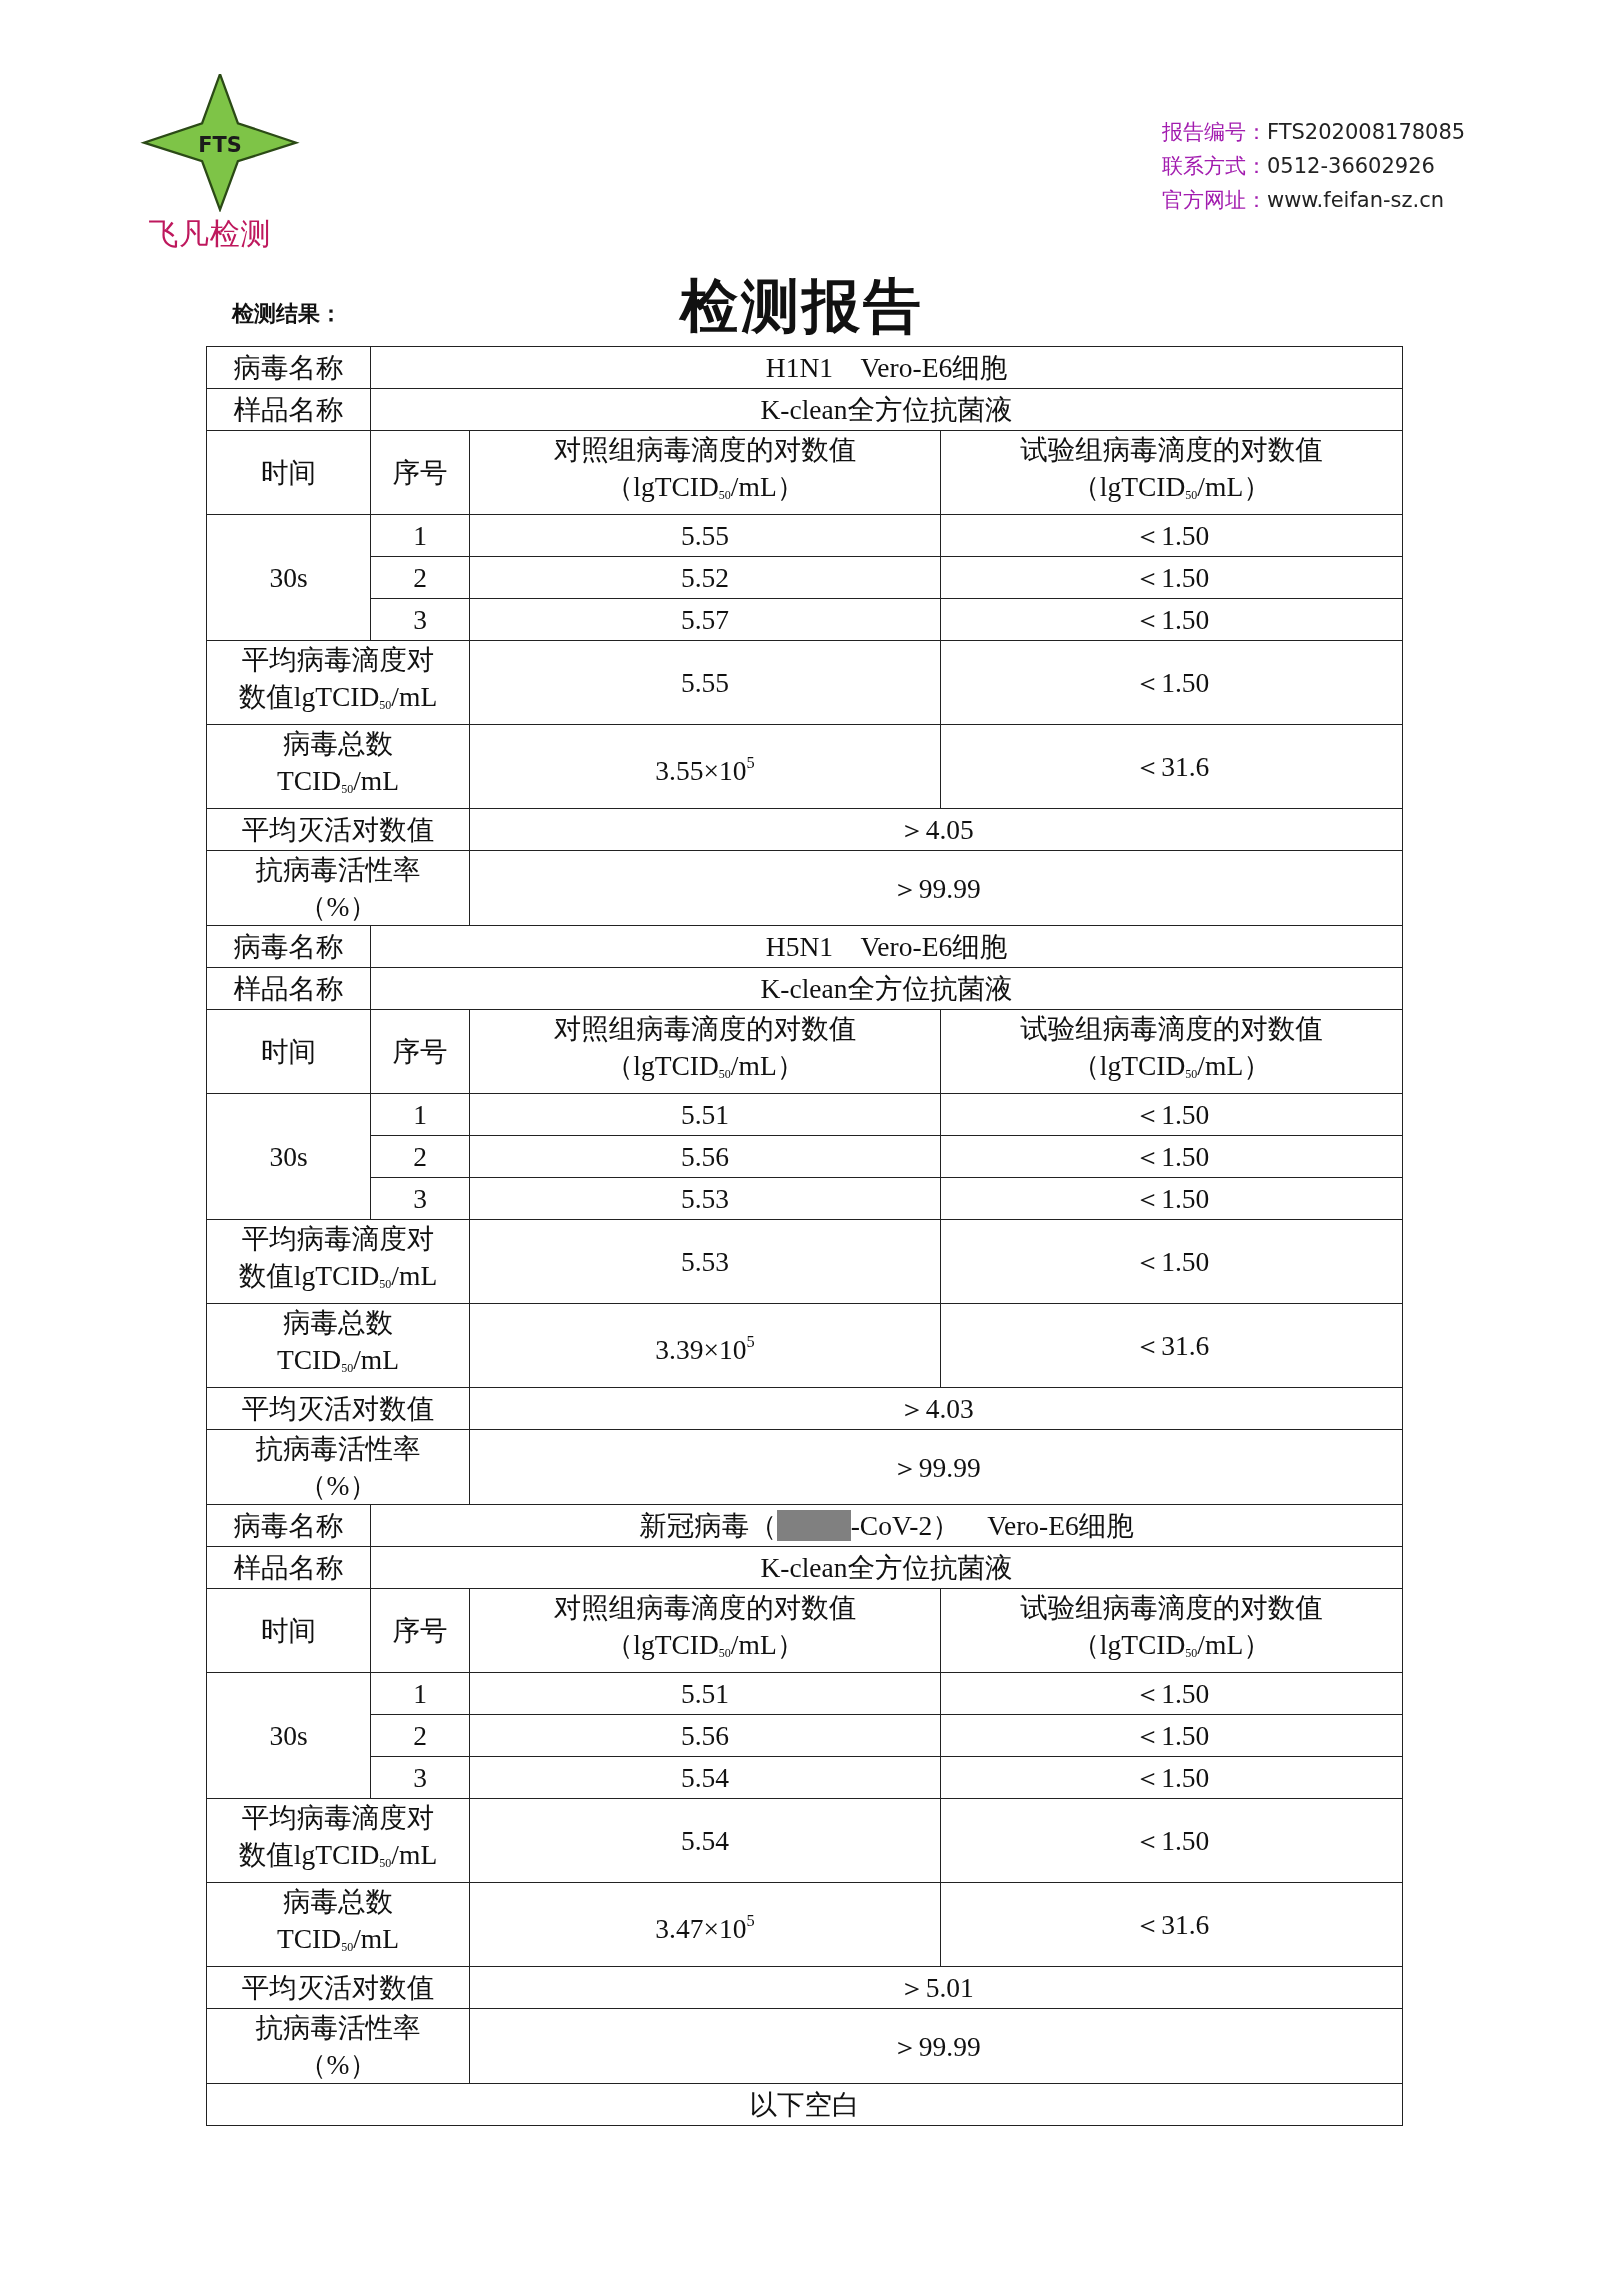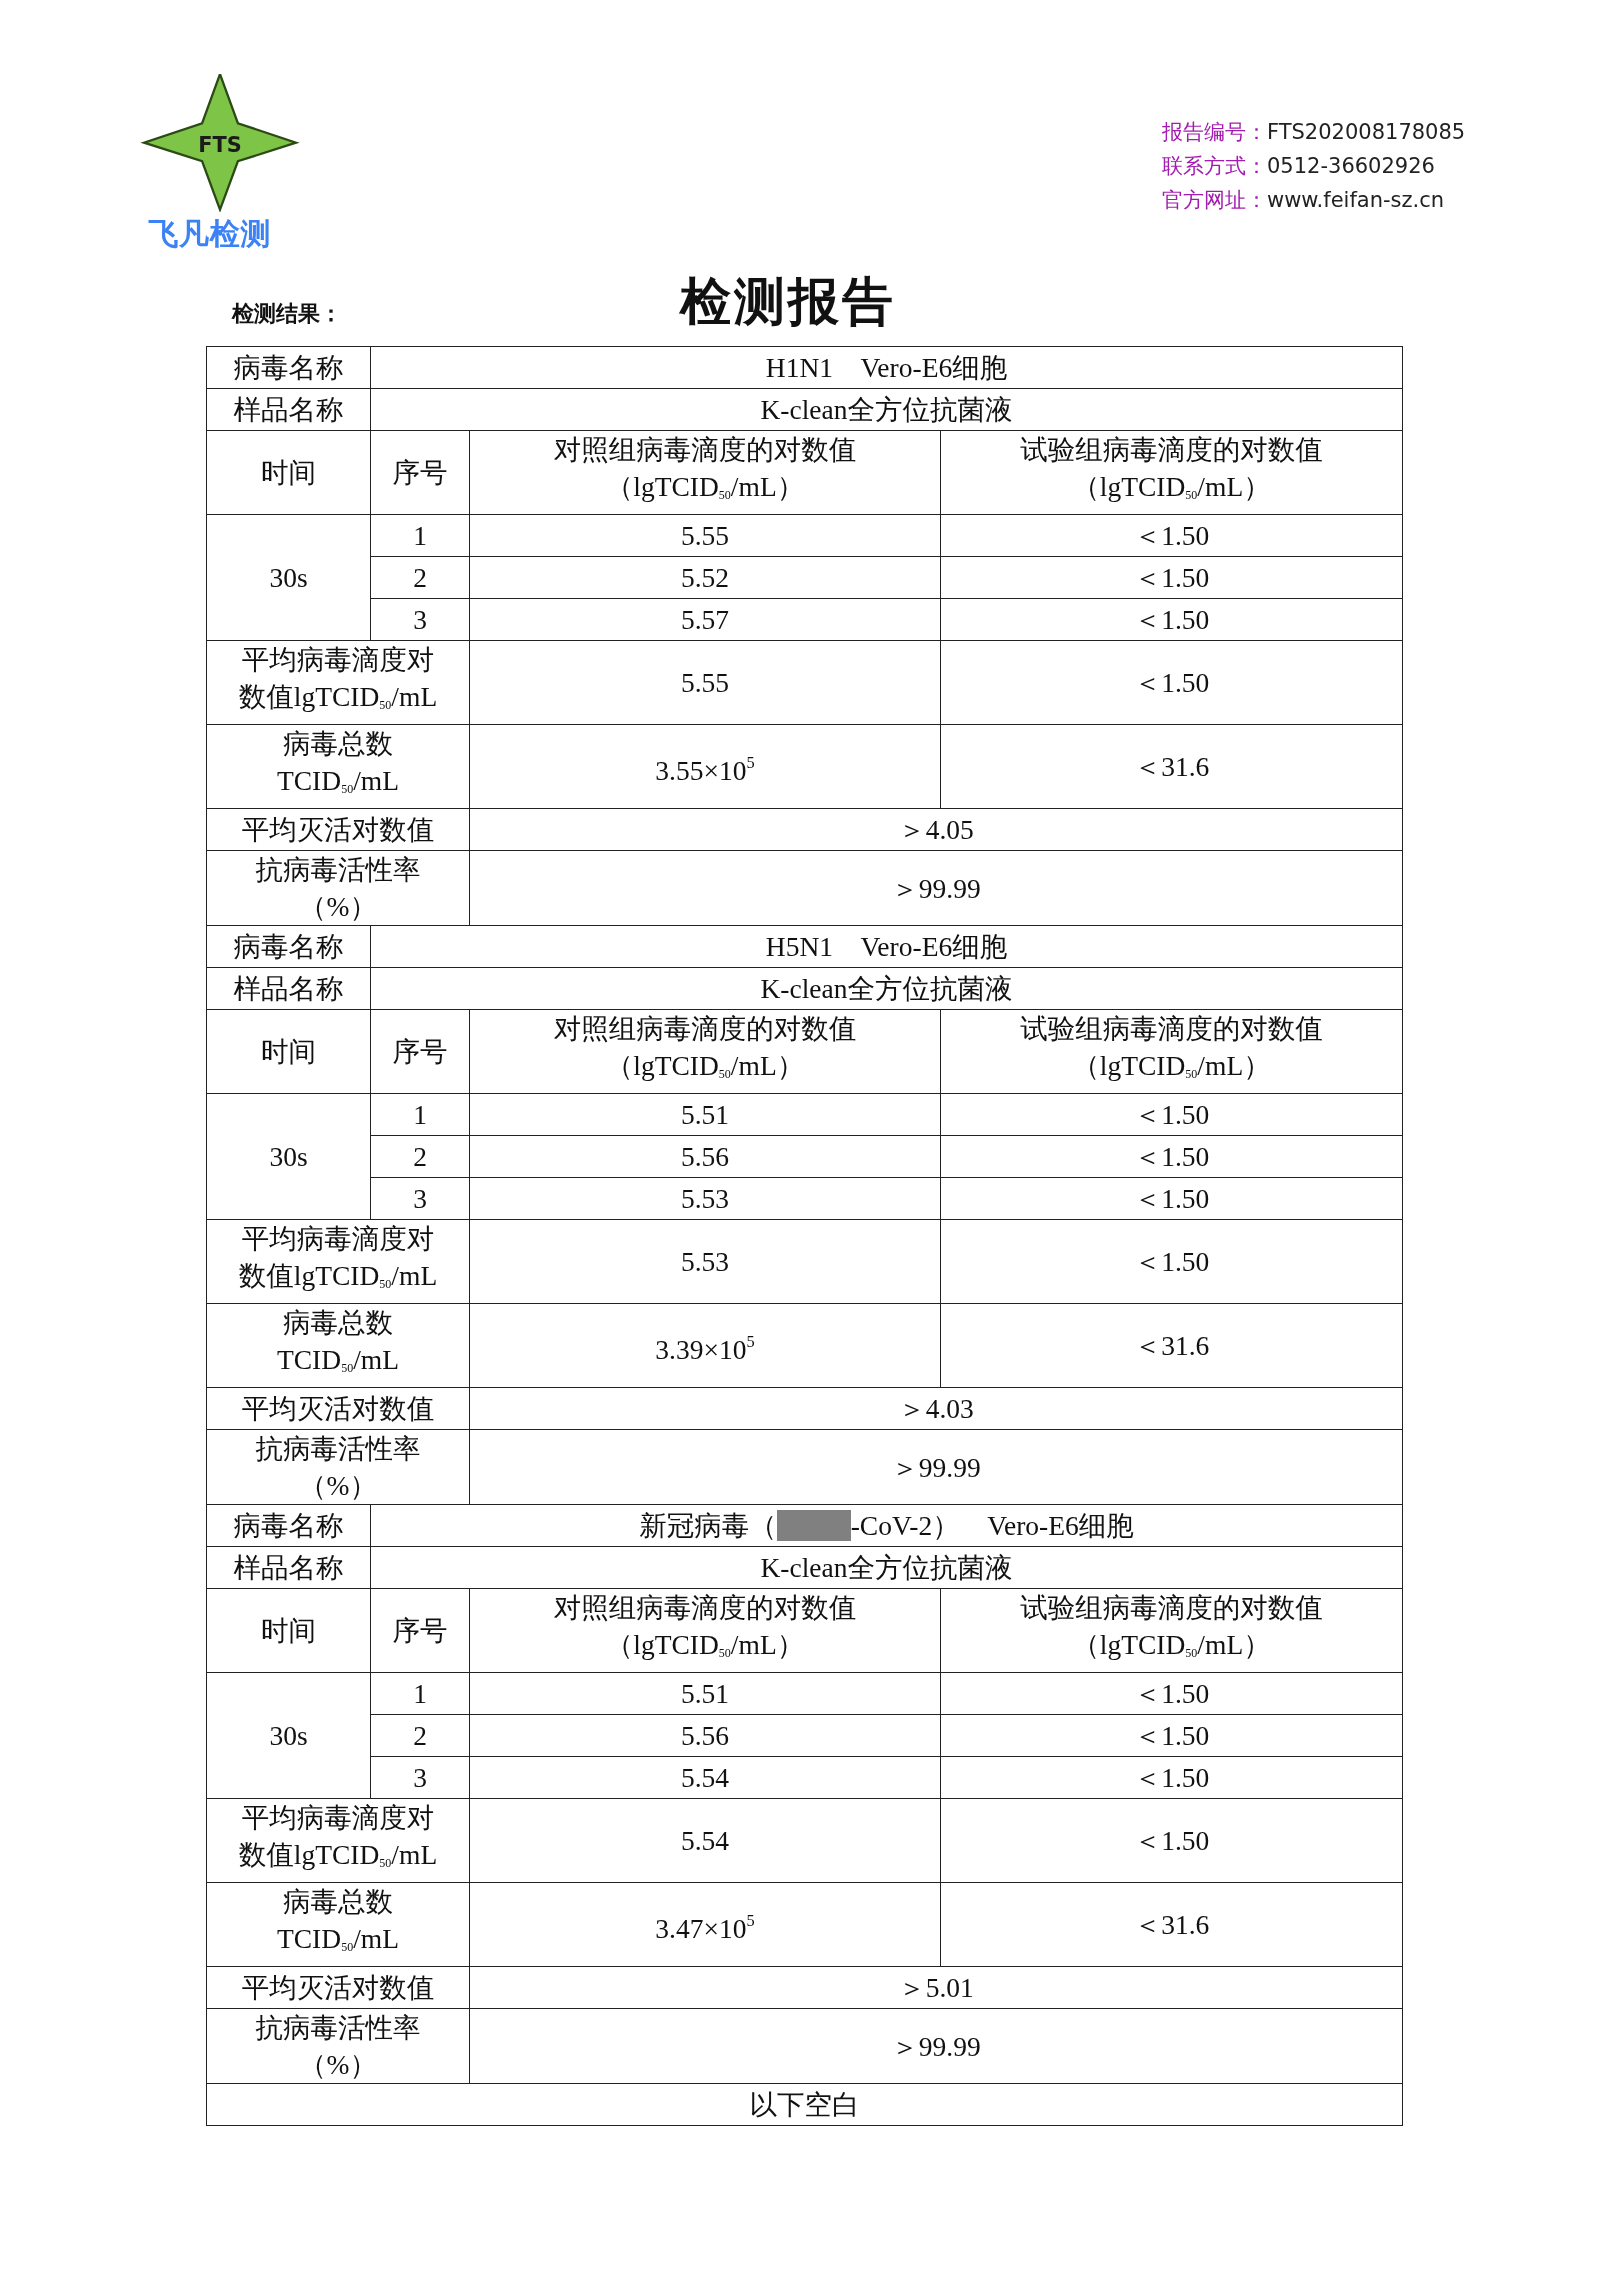--- a/index.html
+++ b/index.html
@@ -1,28 +1,28 @@
 <!DOCTYPE html>
 <html style="font-size:12px"><head>
 <meta charset="utf-8">
 <style>
   html, body { margin:0; padding:0; background:#ffffff; }
   body { width:1623px; height:2295px; position:relative; overflow:hidden;
          font-family:"Liberation Serif","DejaVu Serif",serif; color:#111; }
   .logo { position:absolute; left:132px; top:74px; width:178px; height:186px; }
   .logo svg { position:absolute; left:6px; top:0; }
   .logo-text { position:absolute; left:16.4px; top:140px; font-family:"DejaVu Sans",sans-serif;
-               font-weight:bold; font-size:30px; letter-spacing:0.7px; color:#3b82f6; }
+               font-weight:normal; font-size:30px; letter-spacing:0.7px; color:#be185d; }
   .meta { position:absolute; left:1162px; top:115px; font-family:"DejaVu Sans",sans-serif;
           font-size:21px; line-height:34px; color:#222; }
   .meta .row span.k { color:#a21caf; }
   .section-label { position:absolute; left:232px; top:299px; font-family:"DejaVu Sans",sans-serif;
                    font-weight:bold; font-size:22px; }
   .doc-title { position:absolute; left:680px; top:268px; font-family:"DejaVu Serif",serif;
-               font-weight:bold; font-size:51px; letter-spacing:3px; }
+               font-weight:bold; font-size:58px; letter-spacing:3px; }
   table.report { position:absolute; left:206px; top:346px; width:1196px;
                  border-collapse:collapse; table-layout:fixed; }
   table.report td { border:1.5px solid #222; text-align:center; vertical-align:middle;
                     font-size:27.5px; line-height:37px; padding:0 3px; }
   td.left { text-align:left; padding-left:15px; }
   .r1 { height:42px; }
   .r2 { height:63px; }
   .sub { font-size:12px; vertical-align:-3px; }
   .sup { font-size:16.4px; vertical-align:12px; }
   .redact { display:inline-block; width:74px; height:31px; background:#808080; vertical-align:-6px; }

